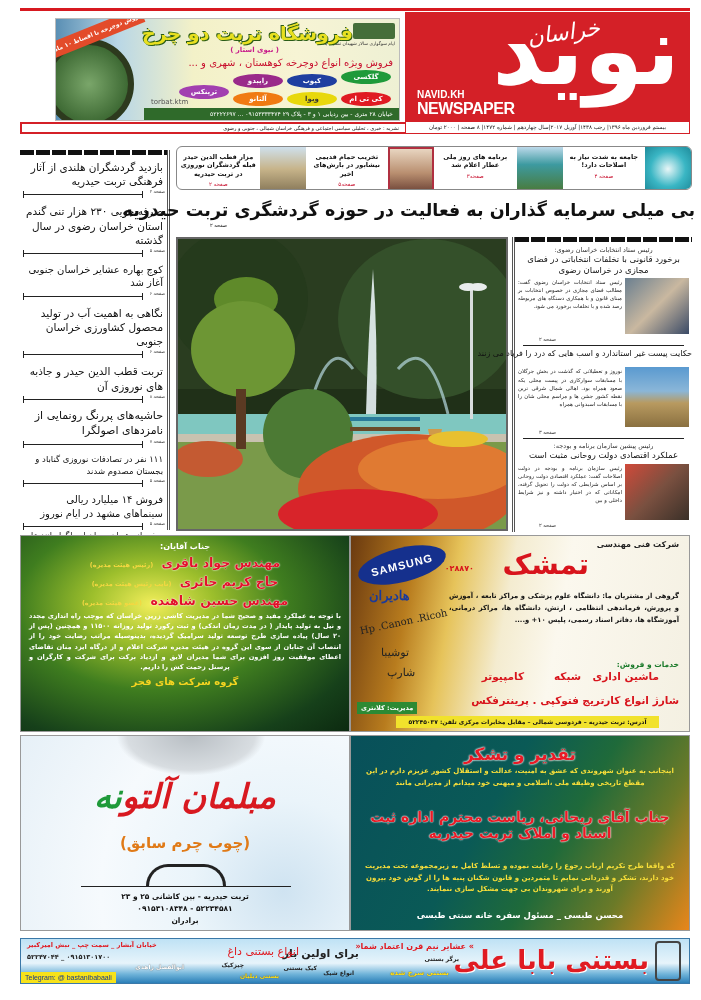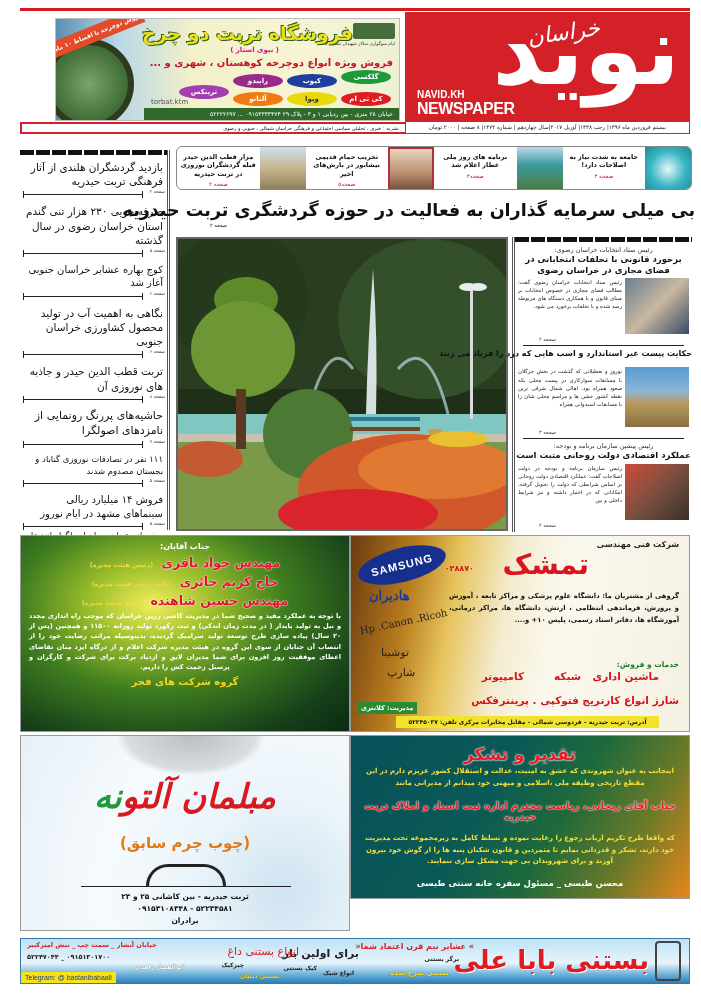--- a/index.html
+++ b/index.html
@@ -7,21 +7,21 @@
   .abs{position:absolute}
   
   #top-rule{left:20px;top:8px;width:670px;height:3px;background:#d71920}
   #ad-top{left:55px;top:18px;width:345px;height:103px;background:linear-gradient(90deg,#5a8fb4 0%,#b9d7e6 18%,#f3f1c8 40%,#f7f4d4 70%,#eef0d4 100%);border:1px solid #bbb;overflow:hidden}
   #ad-top .wheel{position:absolute;left:-12px;top:20px;width:90px;height:90px;border-radius:50%;border:6px solid #2d3a1e;background:radial-gradient(circle,#7aa66a 0%,#3e6a34 70%)}
   #ad-top .banner{position:absolute;left:-10px;top:6px;width:100px;height:16px;background:#e34b2a;color:#fff;font-size:6px;font-weight:bold;transform:rotate(-22deg);text-align:center;line-height:16px;white-space:nowrap}
   #ad-top .title{position:absolute;right:46px;top:3px;font-size:19px;font-weight:bold;color:#e8e020;text-shadow:1px 1px 0 #2a5c16,-1px -1px 0 #2a5c16;direction:rtl;white-space:nowrap}
   #ad-top .logo{position:absolute;right:4px;top:4px;width:42px;height:16px;background:#456e3a;border-radius:2px}
   #ad-top .small{position:absolute;right:4px;top:22px;font-size:4.5px;color:#333;direction:rtl}
   #ad-top .sub{position:absolute;right:120px;top:27px;font-size:7px;color:#c81b8a;font-weight:bold;direction:rtl}
-  #ad-top .line{position:absolute;right:6px;top:38px;font-size:10px;color:#c8102e;font-weight:bold;direction:rtl;white-space:nowrap}
+  #ad-top .line{position:absolute;right:6px;top:38px;font-size:10px;color:#c8102e;font-weight:normal;direction:rtl;white-space:nowrap}
   .pill{position:absolute;height:14px;border-radius:50%;font-size:7px;font-weight:bold;color:#fff;text-align:center;line-height:14px;direction:rtl}
   #ad-top .web{position:absolute;left:95px;top:79px;font-size:7px;color:#555}
   #ad-top .addr{position:absolute;left:88px;right:0;bottom:0;height:12px;background:#2f6a2a;color:#fff;font-size:6px;direction:rtl;line-height:12px;padding-right:6px;white-space:nowrap;overflow:hidden}
   #logo-box{left:405px;top:12px;width:285px;height:110px;background:#d42027}
   #logo-box .big{position:absolute;right:10px;top:-18px;font-size:96px;font-weight:bold;color:#fff;direction:rtl;letter-spacing:-4px;line-height:1.2}
   #logo-box .script{position:absolute;right:90px;top:8px;font-size:22px;color:#fff;font-family:"DejaVu Serif",serif;font-style:italic;direction:rtl;transform:rotate(-8deg)}
   #logo-box .en1{position:absolute;left:12px;top:77px;font-size:10px;color:#fff;font-weight:bold;font-family:"Liberation Sans",sans-serif}
   #logo-box .en2{position:absolute;left:12px;top:88px;font-size:16px;color:#fff;font-weight:bold;font-family:"Liberation Sans",sans-serif;letter-spacing:-0.5px}
   #dateline{left:405px;top:122px;width:285px;height:12px;border:1px solid #d42027;border-top:none;font-size:5.5px;direction:rtl;text-align:center;line-height:11px;white-space:nowrap;overflow:hidden}
   #subline{left:20px;top:122px;width:385px;height:12px;border:2px solid #d42027;border-right:none;font-size:5px;direction:rtl;line-height:9px;padding-right:6px;white-space:nowrap;overflow:hidden}
@@ -42,21 +42,21 @@
   .lsep .bar:before{left:0}.lsep .bar:after{right:0}
   .lsep .pg{position:absolute;right:2px;top:1px;font-size:4.5px;color:#444;direction:rtl}
   
   #headline{left:175px;top:200px;width:520px;height:30px;direction:rtl;text-align:center;font-size:17.5px;font-weight:bold;white-space:nowrap}
   #headline-pg{left:210px;top:222px;font-size:5px;direction:rtl}
   
   #photo{left:176px;top:237px;width:332px;height:294px;border:2px solid #666;overflow:hidden;background:#2b3a1c}
   
   #rightcol{left:512px;top:237px;width:180px;height:295px;border-left:3px double #555}
   .kicker{direction:rtl;text-align:center;font-size:6.5px;color:#333}
-  .rhead{direction:rtl;text-align:center;font-size:8.5px;font-weight:bold;line-height:1.3}
+  .rhead{direction:rtl;text-align:center;font-size:8.5px;font-weight:normal;line-height:1.3}
   .rbody{display:flex;flex-direction:row-reverse;gap:3px;padding:2px 3px}
   .rbody .rtext{direction:rtl;text-align:justify;font-size:5.4px;line-height:1.5;flex:1;color:#222}
   .rbody .rimg{width:64px;flex:none}
   .rsep{height:1px;background:#222;margin:3px 8px}
   
   .ad{border:1px solid #999;overflow:hidden}
   #ad-fajr{left:20px;top:535px;width:330px;height:197px;background:radial-gradient(ellipse at 40% 35%,#f2ee5a 0%,#9dbf2c 22%,#3f7d1f 48%,#16401a 80%,#0c2a10 100%);direction:rtl;text-align:center}
   #ad-fajr .hdr{font-size:8px;font-weight:bold;color:#fff;margin-top:6px}
   #ad-fajr .name{font-size:12.5px;font-weight:bold;color:#e2122a;text-shadow:0 0 2px #fff,0 0 1px #fff;margin-top:4px;white-space:nowrap}
   #ad-fajr .role{font-size:6.5px;color:#f4d742;font-weight:bold;margin-right:4px;text-shadow:none}
@@ -74,24 +74,24 @@
   #ad-tamshk .mgr{position:absolute;left:6px;top:166px;height:12px;padding:0 4px;background:#2c8a34;color:#fff;font-size:6.5px;font-weight:bold;direction:rtl;line-height:12px}
   #ad-tamshk .addr{position:absolute;left:45px;right:30px;bottom:3px;height:12px;background:#f1e22c;font-size:6px;font-weight:bold;direction:rtl;text-align:center;line-height:12px;white-space:nowrap}
   #ad-mobl{left:20px;top:735px;width:330px;height:196px;background:radial-gradient(circle at 80% 80%,#cfe3f1 0%,#eaf4fa 30%,#f6fafd 60%,#e6f0f7 100%)}
   #ad-mobl .orn{position:absolute;left:95px;top:0;width:150px;height:40px;border-radius:0 0 75px 75px;background:radial-gradient(ellipse at 50% 0,#b9bfc4 0%,#d8dde1 60%,transparent 70%)}
   #ad-mobl .title{position:absolute;left:0;right:0;top:40px;text-align:center;direction:rtl;font-size:34px;font-weight:bold;color:#d81920;font-family:"DejaVu Serif",serif;font-style:italic}
   #ad-mobl .title .g{color:#1f9a3a}
   #ad-mobl .old{position:absolute;left:0;right:0;top:98px;text-align:center;direction:rtl;font-size:15px;font-weight:bold;color:#e07a17}
   #ad-mobl .divider{position:absolute;left:60px;width:210px;top:150px;height:1px;background:#222}
   #ad-mobl .swirl{position:absolute;left:125px;top:128px;width:80px;height:22px;border:3px solid #222;border-bottom:none;border-radius:40px 40px 0 0}
   #ad-mobl .info{position:absolute;left:0;right:0;text-align:center;direction:rtl;font-size:7.5px;font-weight:bold;color:#111}
-  #ad-taqdir{left:350px;top:735px;width:340px;height:164px;background:linear-gradient(120deg,#08505a 0%,#0a5a56 40%,#1f6a3a 60%,#6b7a28 80%,#e8861b 100%);direction:rtl;text-align:center}
+  #ad-taqdir{left:350px;top:735px;width:340px;height:196px;background:linear-gradient(120deg,#08505a 0%,#0a5a56 40%,#1f6a3a 60%,#6b7a28 80%,#e8861b 100%);direction:rtl;text-align:center}
   #ad-taqdir .title{font-size:17px;font-weight:bold;color:#e81b26;text-shadow:0 0 2px #fff,0 0 2px #fff;margin-top:8px}
   #ad-taqdir .p{font-size:7px;font-weight:bold;color:#f8df3a;line-height:1.65;padding:2px 12px}
-  #ad-taqdir .hl{font-size:10px;font-weight:bold;color:#e81b26;text-shadow:0 0 1.5px #fff,0 0 1.5px #fff;margin:9px 0}
+  #ad-taqdir .hl{font-size:14px;font-weight:bold;color:#e81b26;text-shadow:0 0 1.5px #fff,0 0 1.5px #fff;margin:18px 0}
   #ad-taqdir .sig{position:absolute;left:0;right:0;bottom:10px;font-size:8.5px;font-weight:bold;color:#fff}
   #ad-bastani{left:20px;top:938px;width:670px;height:46px;border:1px solid #3a78a8;background:linear-gradient(180deg,#bfe2f5 0%,#e7f4fb 55%,#6fb3d9 80%,#2b7fb8 100%);overflow:hidden}
   .bx{position:absolute;direction:rtl;white-space:nowrap;font-weight:bold}
 </style>
 </head>
 <body>
 
 <div class="abs" id="top-rule"></div>
 
 <div class="abs" id="ad-top">

